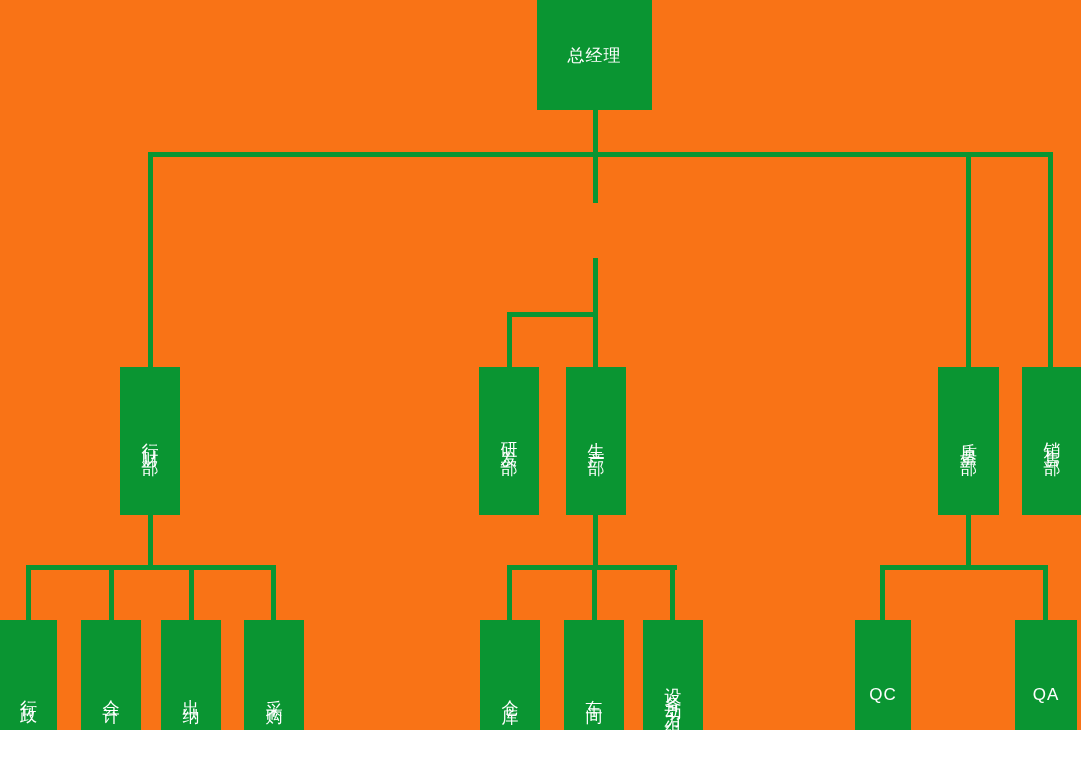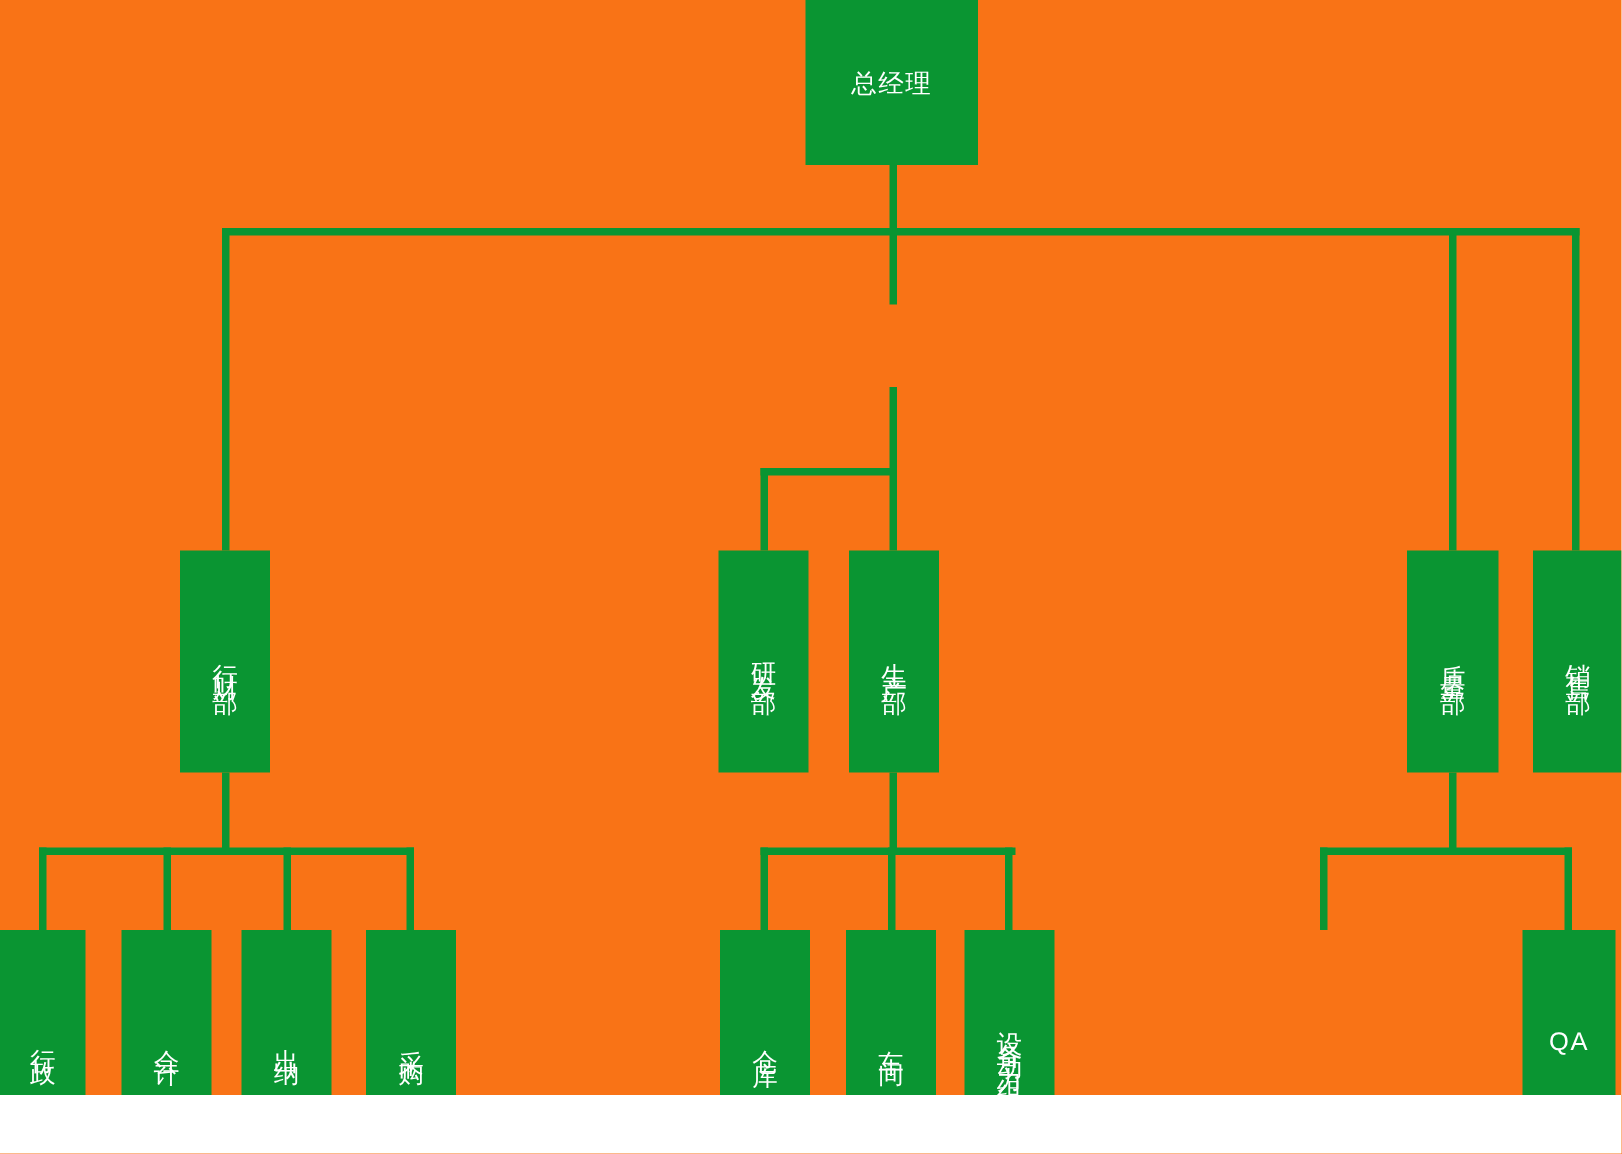--- a/index.html
+++ b/index.html
@@ -91,17 +91,20 @@
   </div>
   <div class="node v" style="left:480px;top:620px;width:60px;height:148px;">
     <span class="lbl">仓库</span>
   </div>
   <div class="node v" style="left:564px;top:620px;width:60px;height:148px;">
     <span class="lbl">车间</span>
   </div>
   <div class="node v" style="left:643px;top:620px;width:60px;height:148px;">
     <span class="lbl">设备动力组</span>
   </div>
+  <div class="node h" style="left:855px;top:620px;width:56px;height:148px;">
+    <span class="lbl">QC</span>
+  </div>
   <div class="node h" style="left:1015px;top:620px;width:62px;height:148px;">
     <span class="lbl">QA</span>
   </div>
 
 </div>
 
 </body></html>

